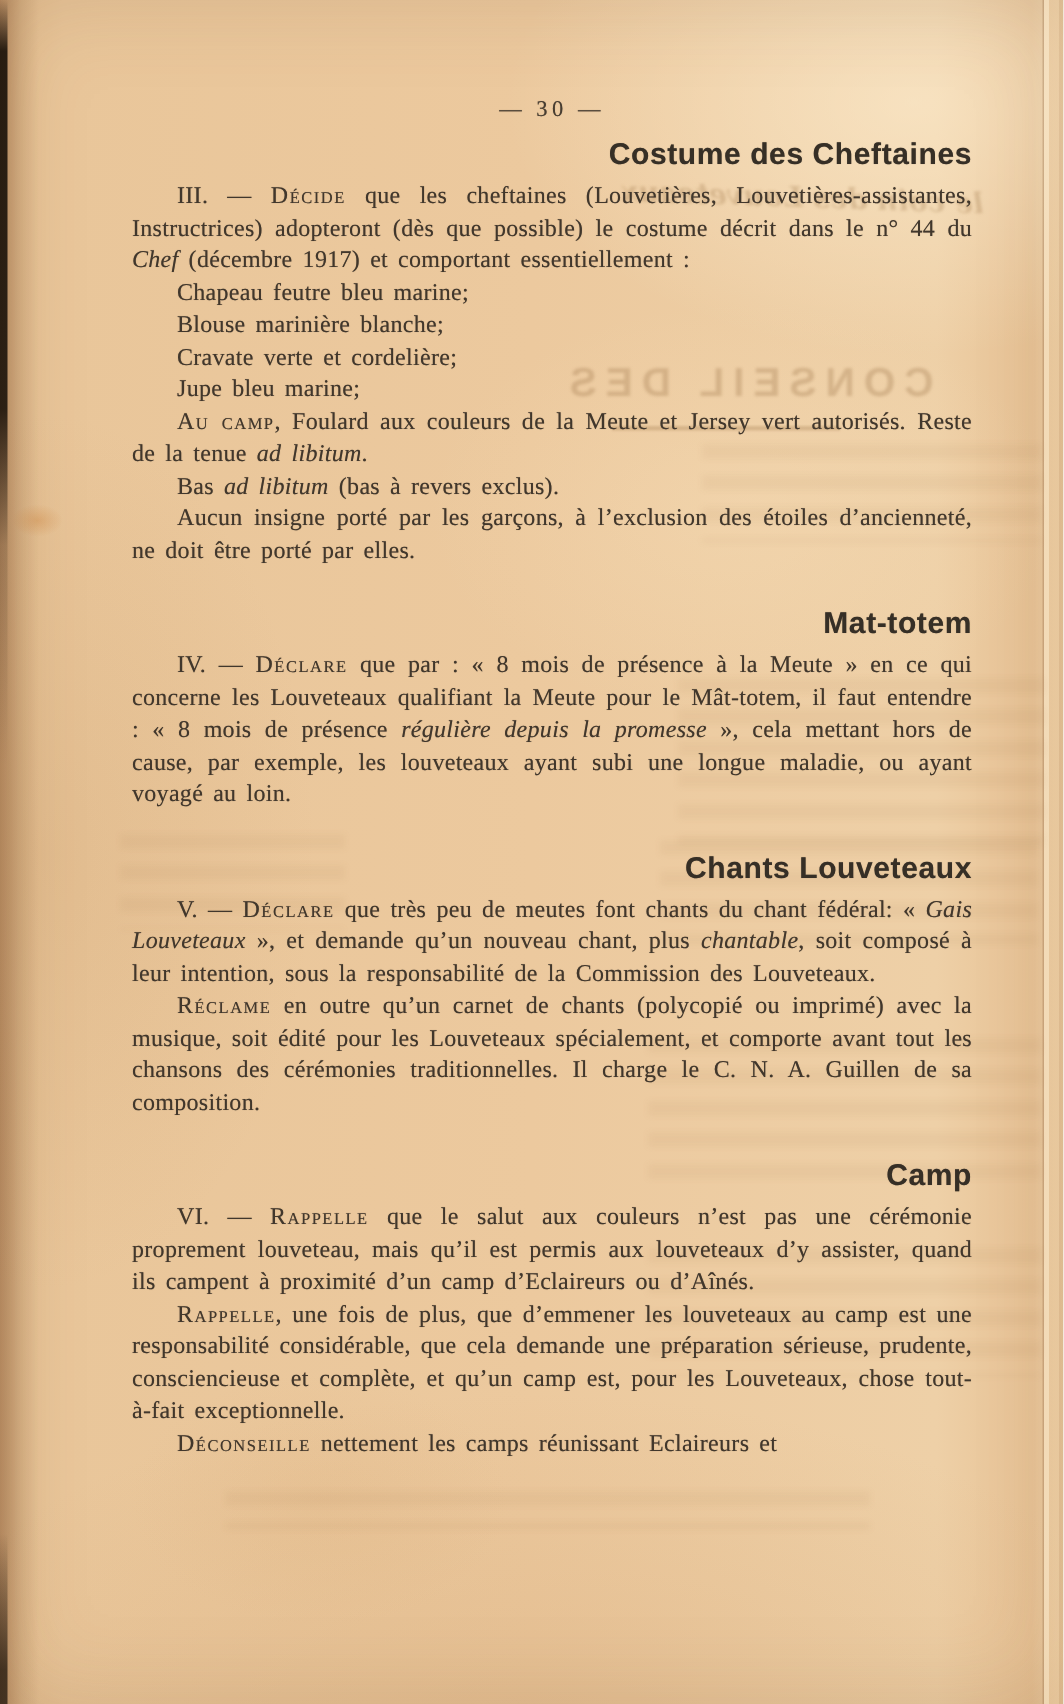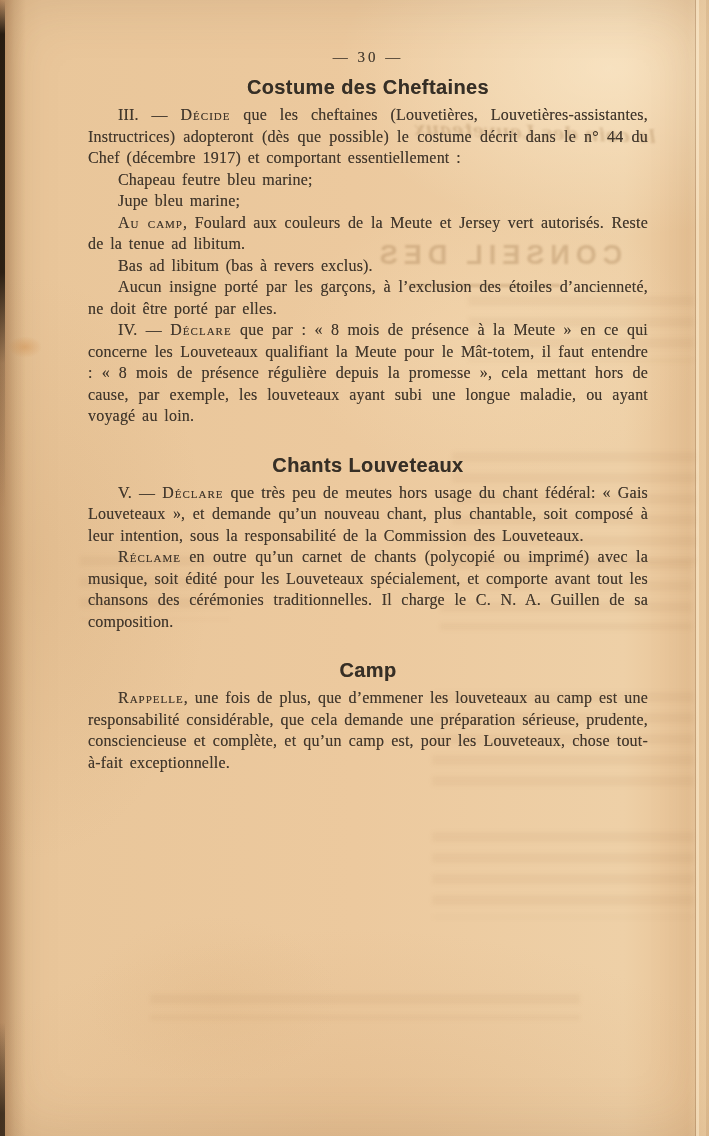--- a/index.html
+++ b/index.html
@@ -67,40 +67,40 @@
   }
   .smudge-1 { left: 468px; top: 296px; width: 226px; height: 66px; }
   .smudge-2 { left: 452px; top: 452px; width: 244px; height: 112px; }
   .smudge-3 { left: 80px;  top: 556px; width: 150px; height: 64px; }
   .smudge-4 { left: 440px; top: 560px; width: 252px; height: 70px; }
   .smudge-5 { left: 432px; top: 692px; width: 262px; height: 104px; }
   .smudge-6 { left: 432px; top: 832px; width: 262px; height: 86px; }
   .smudge-7 { left: 150px; top: 994px; width: 430px; height: 26px; }
   
   .content {
-    position: absolute; left: 88px; top: 50px; width: 560px;
+    position: absolute; left: 88px; top: 66px; width: 560px;
     color: #41372c;
     text-shadow: 0 0 .5px rgba(62,50,38,.55);
   }
   .folio {
     text-align: center; font: 15px/15px "Liberation Serif", serif;
     letter-spacing: 3px; margin-bottom: 10px; color: #473d31;
   }
   .heading {
     font: 700 20px/24px "Liberation Sans", sans-serif;
-    text-align: center; margin: 26px 0 5px; color: #362f26;
+    text-align: right; margin: 26px 0 5px; color: #362f26;
     letter-spacing: .4px;
   }
   .heading:first-of-type { margin-top: 4px; }
   p.body-par {
     margin: 0; font: 16px/21.5px "Liberation Serif", serif;
     text-align: justify; text-indent: 30px;
     word-spacing: 2.5px; letter-spacing: .2px;
   }
-  .it { }
+  .it { font-style: italic; }
   .sc { font-variant: small-caps; letter-spacing: 1px; font-family: Liberation Serif, serif; }
 </style>
 </head>
 <body>
 
 <div class="page">
 
   <div class="edge-left-shadow"></div>
   <div class="edge-left"></div>
   <div class="edge-right"></div>
@@ -117,26 +117,31 @@
   <div class="smudge smudge-5"></div>
   <div class="smudge smudge-6"></div>
   <div class="smudge smudge-7"></div>
 
   <div class="content">
     <div class="folio">— 30 —</div>
     <div>
         <h2 class="heading">Costume des Cheftaines</h2>
         <p class="body-par"><span>III. — </span><span class="sc">Décide</span><span> que les cheftaines (Louvetières, Louvetières-assistantes, Instructrices) adopteront (dès que possible) le costume décrit dans le n° 44 du </span><span class="it">Chef</span><span> (décembre 1917) et comportant essentiellement :</span></p>
         <p class="body-par"><span>Chapeau feutre bleu marine;</span></p>
+        <p class="body-par"><span>Blouse marinière blanche;</span></p>
+        <p class="body-par"><span>Cravate verte et cordelière;</span></p>
         <p class="body-par"><span>Jupe bleu marine;</span></p>
         <p class="body-par"><span class="sc">Au camp</span><span>, Foulard aux couleurs de la Meute et Jersey vert autorisés. Reste de la tenue </span><span class="it">ad libitum</span><span>.</span></p>
         <p class="body-par"><span>Bas </span><span class="it">ad libitum</span><span> (bas à revers exclus).</span></p>
         <p class="body-par"><span>Aucun insigne porté par les garçons, à l’exclusion des étoiles d’ancienneté, ne doit être porté par elles.</span></p>
+        <h2 class="heading">Mat-totem</h2>
         <p class="body-par"><span>IV. — </span><span class="sc">Déclare</span><span> que par : « 8 mois de présence à la Meute » en ce qui concerne les Louveteaux qualifiant la Meute pour le Mât-totem, il faut entendre : « 8 mois de présence </span><span class="it">régulière depuis la promesse</span><span> », cela mettant hors de cause, par exemple, les louveteaux ayant subi une longue maladie, ou ayant voyagé au loin.</span></p>
         <h2 class="heading">Chants Louveteaux</h2>
-        <p class="body-par"><span>V. — </span><span class="sc">Déclare</span><span> que très peu de meutes hors usage du chant fédéral: « </span><span class="it">Gais Louveteaux</span><span> », et demande qu’un nouveau chant, plus </span><span class="it">chantable</span><span>, soit composé à leur intention, sous la responsabilité de la Commission des Louveteaux.</span></p>
+        <p class="body-par"><span>V. — </span><span class="sc">Déclare</span><span> que très peu de meutes font chants du chant fédéral: « </span><span class="it">Gais Louveteaux</span><span> », et demande qu’un nouveau chant, plus </span><span class="it">chantable</span><span>, soit composé à leur intention, sous la responsabilité de la Commission des Louveteaux.</span></p>
         <p class="body-par"><span class="sc">Réclame</span><span> en outre qu’un carnet de chants (polycopié ou imprimé) avec la musique, soit édité pour les Louveteaux spécialement, et comporte avant tout les chansons des cérémonies traditionnelles. Il charge le C. N. A. Guillen de sa composition.</span></p>
         <h2 class="heading">Camp</h2>
+        <p class="body-par"><span>VI. — </span><span class="sc">Rappelle</span><span> que le salut aux couleurs n’est pas une cérémonie proprement louveteau, mais qu’il est permis aux louveteaux d’y assister, quand ils campent à proximité d’un camp d’Eclaireurs ou d’Aînés.</span></p>
         <p class="body-par"><span class="sc">Rappelle</span><span>, une fois de plus, que d’emmener les louveteaux au camp est une responsabilité considérable, que cela demande une préparation sérieuse, prudente, consciencieuse et complète, et qu’un camp est, pour les Louveteaux, chose tout-à-fait exceptionnelle.</span></p>
+        <p class="body-par"><span class="sc">Déconseille</span><span> nettement les camps réunissant Eclaireurs et</span></p>
       </div>
   </div>
 
 </div>
 
 </body></html>

